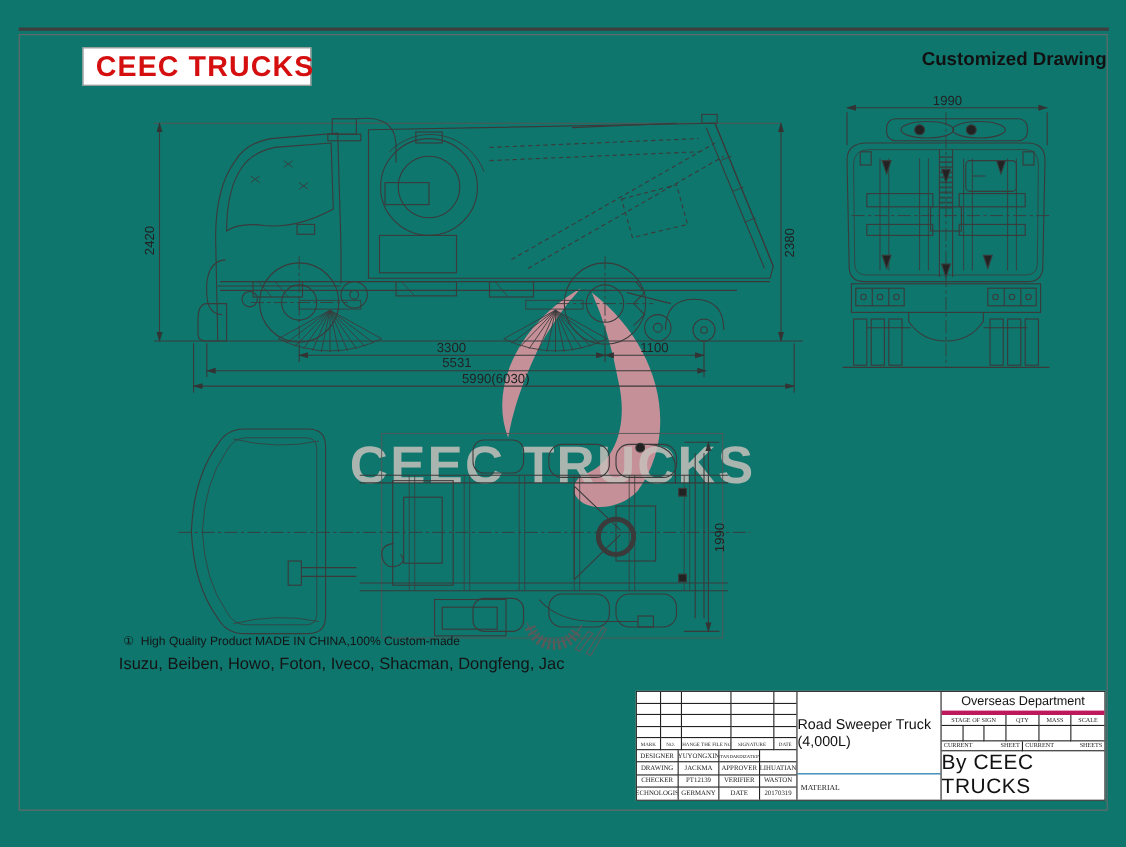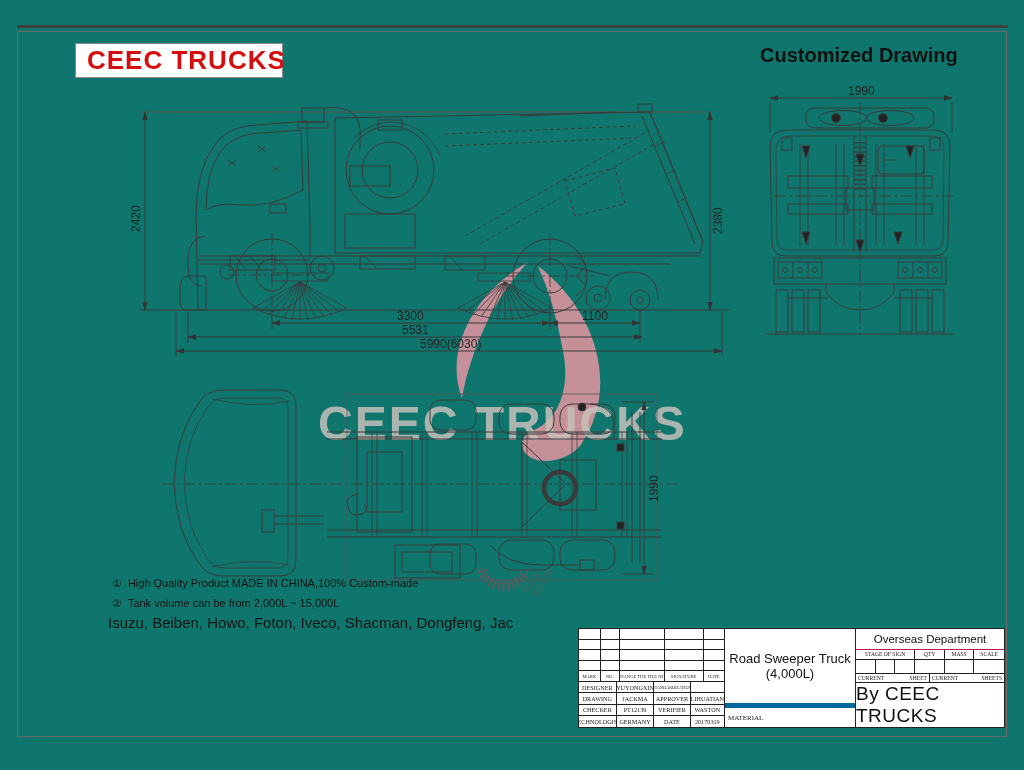--- a/index.html
+++ b/index.html
@@ -2,21 +2,21 @@
 <html><head>
 <meta charset="utf-8">
 <style>
   * { margin:0; padding:0; box-sizing:border-box; }
   body { background:#fff; font-family:"Liberation Sans", sans-serif; }
   .page { position:relative; width:1024px; height:770px; background:#0f766e; overflow:hidden; }
   .scan-band { position:absolute; left:17px; top:25px; width:991px; height:3px; background:#3f3f3f; }
   .frame { position:absolute; left:17px; top:31px; width:990px; height:706px; border:1px solid #6a6a6a; }
   .logo-box { position:absolute; left:75px; top:43px; width:208px; height:35px; border:1px solid #8a8a8a; background:#fff; display:flex; align-items:center; padding-left:11px; }
   .logo-text { color:#d50f0f; font-weight:bold; font-size:26px; letter-spacing:1px; white-space:nowrap; }
-  .drawing-title { position:absolute; left:760px; top:44px; width:246px; font-weight:bold; font-size:20px; color:#111; }
+  .drawing-title { position:absolute; left:760px; top:44px; width:246px; text-align:right; font-weight:bold; font-size:17px; color:#111; }
   svg { position:absolute; }
   .lyr1 { z-index:1; } .lyr2 { z-index:2; }
   .wm-text { position:absolute; left:318px; top:396px; z-index:1; font-weight:bold; font-size:48px; letter-spacing:2px; color:#c7c0bb; opacity:.85; white-space:nowrap; }
   .notes { position:absolute; left:88px; top:574px; width:500px; color:#141414; z-index:2; }
   .notes-heading { font-size:15px; margin-bottom:6px; }
   .note-line { font-size:11px; line-height:19.5px; padding-left:24px; }
   .note-num { margin-right:6px; }
   .chassis-line { font-size:15px; line-height:20px; padding-left:20px; }
   
   .tb { position:absolute; left:578px; top:628px; width:427px; height:100px; border:1.5px solid #222; background:#fff; display:flex; z-index:3; color:#222; }
@@ -28,24 +28,24 @@
   .tb-headrow { height:11px; display:grid; grid-template-columns:15% 13% 31% 27% 14%; font-size:4.6px; font-family:"Liberation Serif", serif; }
   .tb-headrow div { border-right:1px solid #222; border-bottom:1px solid #222; display:flex; align-items:center; justify-content:center; white-space:nowrap; overflow:hidden; }
   .tb-headrow div:last-child { border-right:none; }
   .tb-datarows { flex:1; display:flex; flex-direction:column; }
   .tb-r { flex:1; display:grid; grid-template-columns:26% 26% 25% 23%; font-family:"Liberation Serif", serif; }
   .tb-r div { border-right:1px solid #222; border-bottom:1px solid #222; display:flex; align-items:center; justify-content:center; font-size:6.2px; white-space:nowrap; overflow:hidden; }
   .tb-r div:last-child { border-right:none; }
   .tb-r:last-child div { border-bottom:none; }
   .tb-r .tiny { font-size:4.2px; }
   .tb-mid { width:131px; border-right:1px solid #222; display:flex; flex-direction:column; }
-  .tb-prod { height:74px; display:flex; flex-direction:column; align-items:center; justify-content:center; font-size:13px; color:#111; }
-  .tb-material { flex:1; border-top:5px solid #0369a1; font-size:7px; font-family:"Liberation Serif", serif; display:flex; align-items:center; padding-left:3px; }
+  .tb-prod { height:74px; display:flex; flex-direction:column; justify-content:center; font-size:13px; color:#111; }
+  .tb-material { flex:1; border-top:1px solid #0369a1; font-size:7px; font-family:"Liberation Serif", serif; display:flex; align-items:center; padding-left:3px; }
   .tb-right { flex:1; display:flex; flex-direction:column; }
-  .tb-dept { height:26px; border-bottom:1px solid #be185d; display:flex; align-items:center; justify-content:center; font-size:11.5px; color:#111; }
+  .tb-dept { height:26px; border-bottom:4px solid #be185d; display:flex; align-items:center; justify-content:center; font-size:11.5px; color:#111; }
   .tb-sign { height:13px; display:grid; grid-template-columns:40% 20% 20% 20%; font-size:5.6px; font-family:"Liberation Serif", serif; }
   .tb-sign div { border-right:1px solid #222; border-bottom:1px solid #222; display:flex; align-items:center; justify-content:center; }
   .tb-sign div:last-child { border-right:none; }
   .tb-empty { height:17px; display:grid; grid-template-columns:13.3% 13.3% 13.4% 20% 20% 20%; }
   .tb-empty div { border-right:1px solid #222; border-bottom:1px solid #222; }
   .tb-empty div:last-child { border-right:none; }
   .tb-sheet { height:12px; display:flex; font-size:5.6px; font-family:"Liberation Serif", serif; }
   .tb-sheet .half { width:50%; border-right:1px solid #222; border-bottom:1px solid #222; display:flex; justify-content:space-between; align-items:center; padding:0 2px; }
   .tb-sheet .half:last-child { border-right:none; }
   .tb-by { flex:1; display:flex; align-items:center; justify-content:center; font-weight:normal; font-size:19px; color:#111; letter-spacing:.5px; }
@@ -330,21 +330,20 @@
   <svg class="lyr2" style="left:455px;top:556px" width="100" height="48" viewBox="0 0 100 48">
     <g stroke="#5a5a5a" fill="none">
       <path d="M27,14 A23,23 0 0 0 70,16" stroke-width="10" stroke-dasharray="2 2.6"></path>
       <path d="M24,10 A27,27 0 0 0 74,12" stroke-width="1"></path>
       <path d="M68,34 L80,18 L84,20 L72,36 Z M78,38 L93,14 L96,16 L82,40 Z" stroke-width="1"></path>
     </g>
   </svg>
 
   <div class="notes">
     <div class="note-line"><span class="note-num">①</span><span>High Quality Product MADE IN CHINA,100% Custom-made</span></div>
-    <div class="note-line"><span class="note-num">②</span><span>Tank volume can be from 2,000L ~ 15,000L</span></div>
     <div class="chassis-line">Isuzu, Beiben, Howo, Foton, Iveco, Shacman, Dongfeng, Jac</div>
   </div>
 
   <div class="tb">
     <div class="tb-left">
       <div class="tb-grid">
         <div></div>
           <div></div>
           <div></div>
           <div></div>

